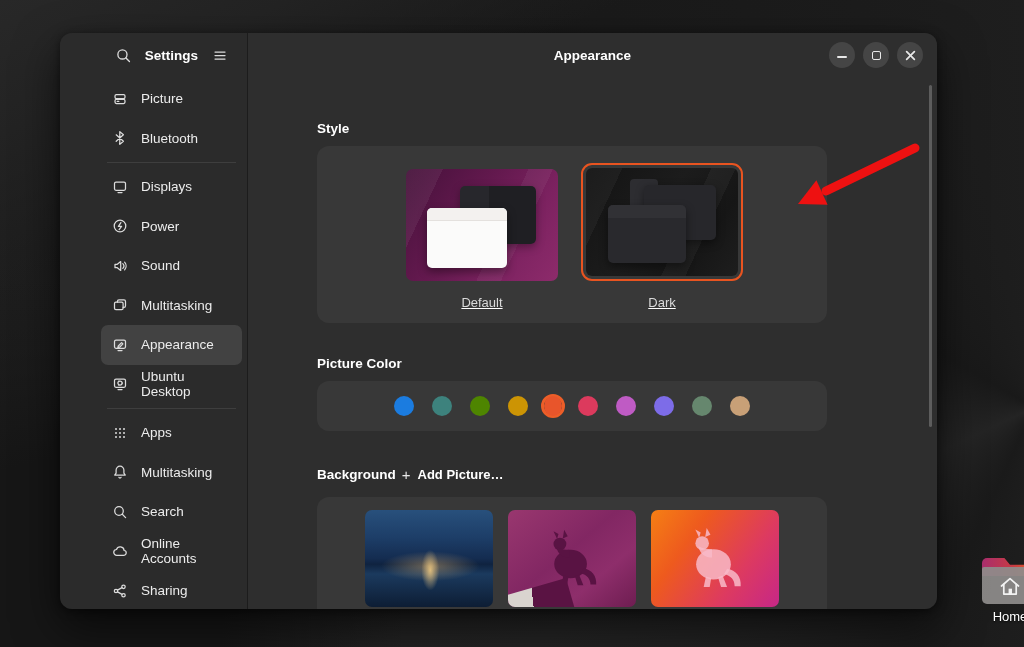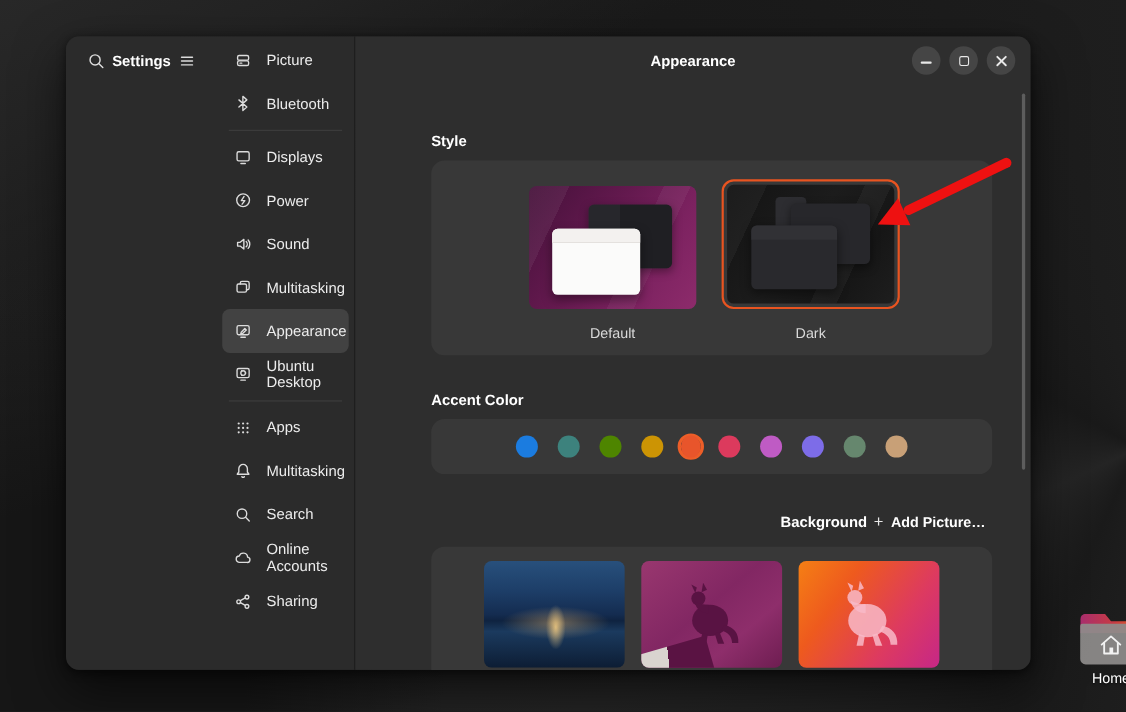--- a/index.html
+++ b/index.html
@@ -15,21 +15,21 @@
   }
 
   
   .window {
     position:absolute; left:60px; top:33px; width:877px; height:576px;
     border-radius:12px; overflow:hidden; display:flex;
     box-shadow:0 18px 45px rgba(0,0,0,.6), 0 2px 8px rgba(0,0,0,.5);
   }
 
   
-  .sidebar { width:263px; background:#2b2b2b; border-right:1px solid #1c1c1c; display:flex; flex-direction:row; }
+  .sidebar { width:188px; background:#2b2b2b; border-right:1px solid #1c1c1c; display:flex; flex-direction:column;padding-left:36px; }
   .sidebar-header { height:44px; display:flex; align-items:center; padding:0 12px; flex:none; }
   .icon-btn { width:30px; height:30px; border-radius:7px; display:flex; align-items:center; justify-content:center; flex:none; }
   .sidebar-title { flex:1; text-align:center; font-weight:bold; font-size:13.5px; color:#ffffff; }
   .nav { flex:1; padding:2px 5px 0 5px; overflow:hidden; }
   .nav-item { height:39.5px; border-radius:7px; display:flex; align-items:center; gap:13px; padding:0 11px; color:#ececec; font-size:13.5px; cursor:default; }
   .nav-item.selected { background:#424242; }
   .nav-sep { height:1px; background:#3e3e3e; margin:4px 6px; }
   .nav-item svg, .icon-btn svg { flex:none; }
   .ic { stroke:#dcdcdc; stroke-width:1.25; fill:none; stroke-linecap:round; stroke-linejoin:round; }
   .icf { fill:#dcdcdc; stroke:none; }
@@ -40,21 +40,21 @@
   .header-title { font-weight:bold; font-size:13.5px; color:#ffffff; }
   .win-controls { position:absolute; right:14px; top:9px; display:flex; gap:8px; }
   .win-btn { width:26px; height:26px; border-radius:50%; background:#454545; display:flex; align-items:center; justify-content:center; }
   .glyph-min { width:10px; height:2px; background:#e8e8e8; border-radius:1px; margin-top:4px; }
   .glyph-max { width:9px; height:9px; border:1.6px solid #e8e8e8; border-radius:2px; }
 
   .scrollbar { position:absolute; right:5px; top:52px; width:3px; height:342px; background:#5d5d5d; border-radius:2px; }
 
   .page { margin-left:69px; width:510px; color:#fff;margin-top:44px; }
   .section-label { font-weight:bold; font-size:13.5px; color:#ffffff; }
-  .card { background:#383838; border-radius:12px; }
+  .card { background:#383838; border-radius:12px;text-decoration:underline; }
 
   
   .lbl-style { margin-top:27px; }
   .style-card { margin-top:10px; height:177px; display:flex; justify-content:center; gap:10px; }
   .style-option { width:170px; display:flex; flex-direction:column; align-items:center; }
   .style-thumb { width:152px; height:112px; border-radius:7px; position:relative; overflow:hidden; }
   .opt-default .style-thumb { margin-top:23px;
     background:linear-gradient(125deg,#45113a 0%,#63194e 40%,#7c2260 70%,#8d2b6b 100%); }
   .opt-default .style-thumb::before { content:""; position:absolute; inset:0;
     background:linear-gradient(115deg, rgba(255,255,255,.06) 0 18%, transparent 18% 60%, rgba(255,255,255,.05) 60% 72%, transparent 72%); }
@@ -79,21 +79,21 @@
 
   
   .lbl-accent { margin-top:33px; }
   .accent-card { margin-top:10px; height:50px; display:flex; align-items:center; justify-content:center; gap:18px; }
   .swatch { width:20px; height:20px; border-radius:50%; }
   .swatch-ring { width:24px; height:24px; border:3px solid currentColor; border-radius:50%;
     display:flex; align-items:center; justify-content:center; margin:0 -5px; }
   .swatch-ring .swatch { width:20px; height:20px; }
 
   
-  .bg-header { margin-top:31px; display:flex; align-items:center; justify-content:flex-end; }
+  .bg-header { margin-top:31px; display:flex; align-items:center; justify-content:flex-start; }
   .add-btn { display:flex; align-items:center; gap:7px; font-weight:bold; font-size:13px; color:#ffffff; padding:4px 6px; border-radius:6px; }
   .plus { font-size:15px; font-weight:normal; color:#e8e8e8; }
   .bg-card { margin-top:10px; height:131px; padding-top:13px; overflow:hidden; }
   .bg-row { display:flex; justify-content:center; gap:15px; }
   .bg-row + .bg-row { margin-top:15px; }
   .bg-thumb { width:128px; height:97px; border-radius:7px; position:relative; overflow:hidden; flex:none; }
   .thumb-beach { background:
       radial-gradient(ellipse 10% 30% at 51% 62%, rgba(245,205,130,.85), rgba(245,205,130,0) 70%),
       radial-gradient(ellipse 55% 22% at 51% 58%, rgba(220,175,110,.45), rgba(220,175,110,0) 70%),
       linear-gradient(180deg,#28507c 0%,#1d3e68 28%,#142c50 50%,#0f2340 56%,#1b3a5e 66%,#0d1d34 100%); }
@@ -295,21 +295,21 @@
               <div class="style-thumb">
                 <div class="mini-tab"></div>
                 <div class="mini-back"></div>
                 <div class="mini-front"></div>
               </div>
             </div>
             <div class="style-caption">Dark</div>
           </div>
         </div>
 
-        <div class="section-label lbl-accent">Accent Color</div>
+        <div class="section-label lbl-accent">Picture Color</div>
         <div class="card accent-card">
           <div class="swatch" style="background: rgb(27, 124, 224);"></div>
           <div class="swatch" style="background: rgb(61, 130, 125);"></div>
           <div class="swatch" style="background: rgb(78, 133, 0);"></div>
           <div class="swatch" style="background: rgb(204, 148, 4);"></div>
           <div class="swatch-ring" style="color: rgb(237, 94, 40);">
             <div class="swatch" style="background: rgb(232, 85, 43);"></div>
           </div>
           <div class="swatch" style="background: rgb(220, 58, 93);"></div>
           <div class="swatch" style="background: rgb(191, 91, 196);"></div>

